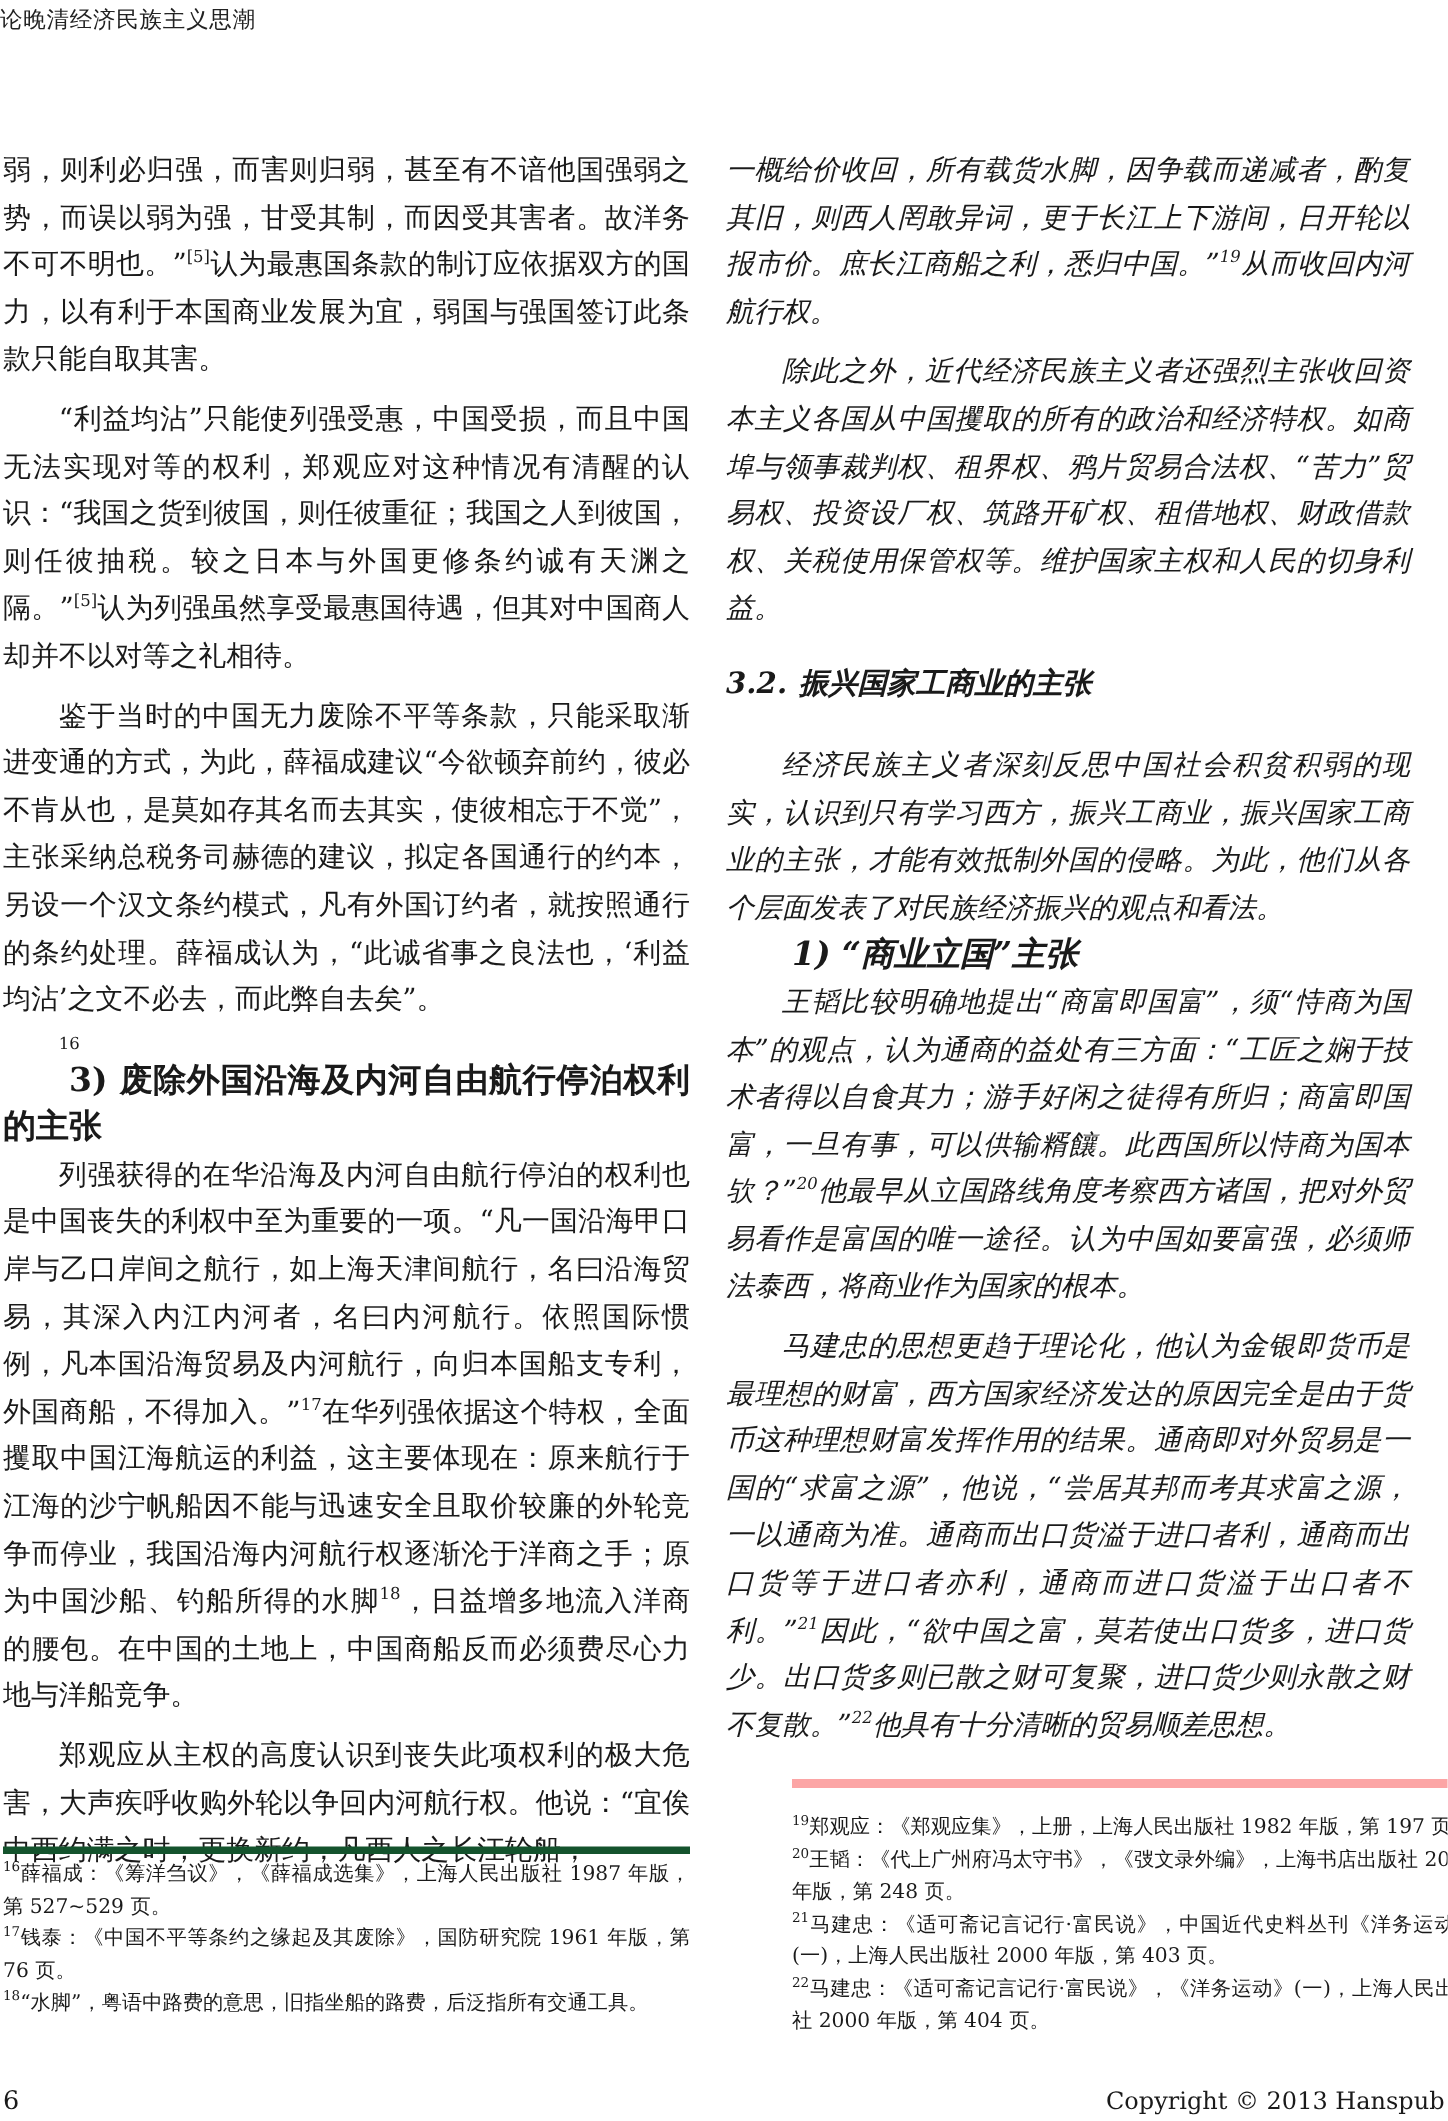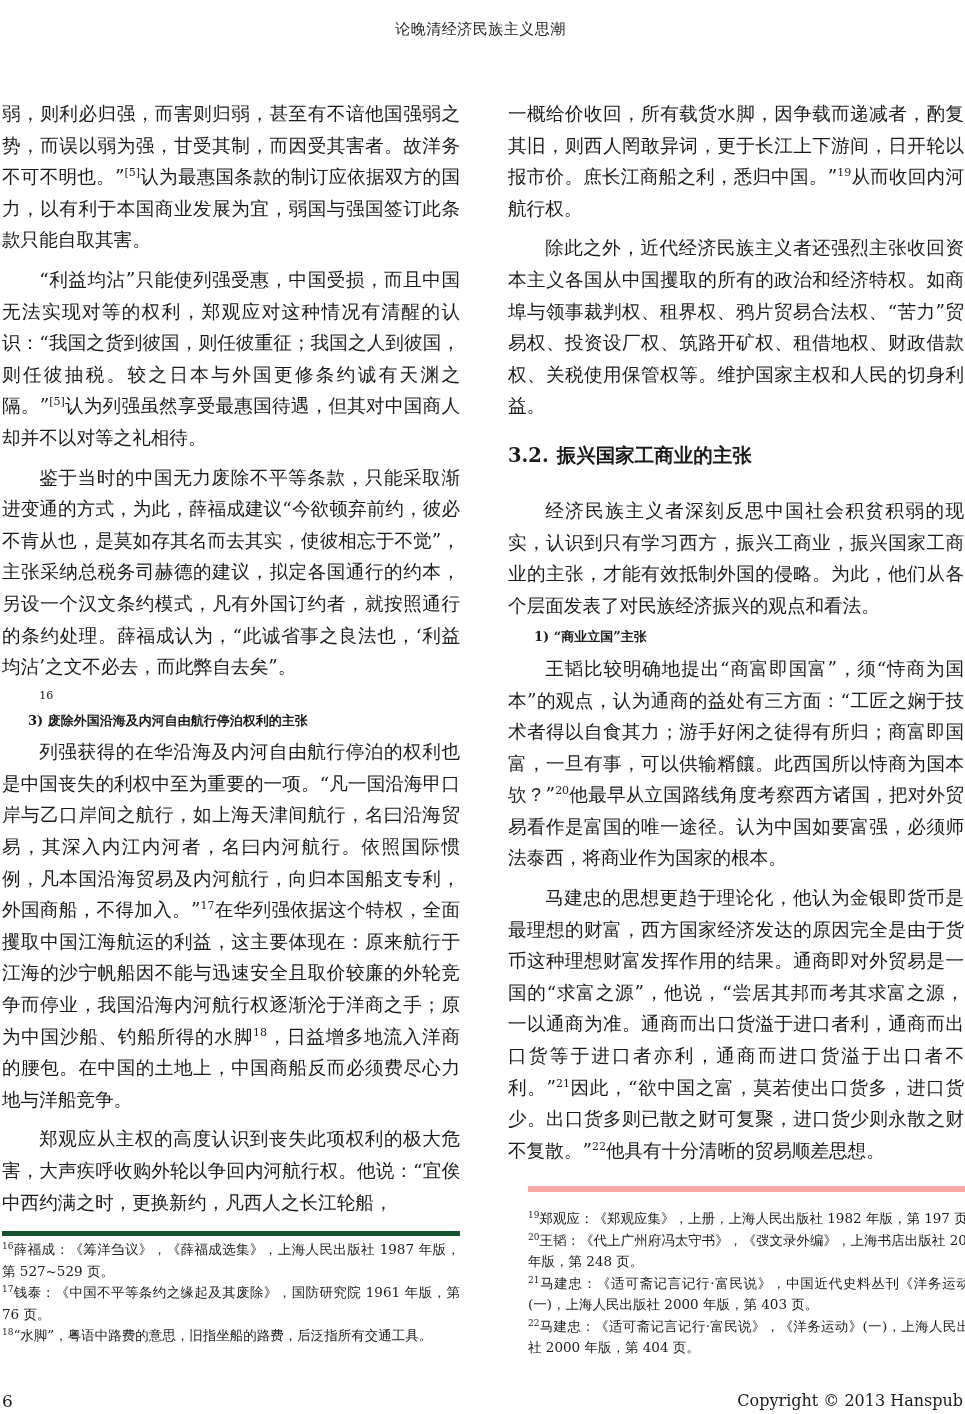--- a/index.html
+++ b/index.html
@@ -1,28 +1,28 @@
 <!DOCTYPE html>
 <html><head>
 <meta charset="utf-8">
 <style>
   html, body { margin:0; padding:0; background:#fff; }
   body { width:965px; height:1414px; position:relative; overflow:hidden;
          font-family:"DejaVu Serif","Liberation Serif",serif; color:#1a1a1a; }
-  .header { position:absolute; top:20px; left:0; width:961px; text-align:center;
+  .header { position:absolute; top:4px; left:0; width:961px; text-align:left;
             font-size:15px; letter-spacing:0.5px; color:#222; }
   .col { position:absolute; top:58px; font-size:18.6px; line-height:31.6px;
          text-align:justify; }
   .col.left { left:2px; width:458px; }
-  .col.right { left:508px; width:456px; }
+  .col.right { left:484px; width:456px;font-style:italic; }
   .col p { margin:0; text-indent:2em; }
   .col p.noind { text-indent:0;margin-top:40px; }
   .col p.gap { margin-top:8px; }
   sup { font-size:11px; line-height:0; vertical-align:super; }
-  .h3 { font-weight:bold; margin:12px 0 0 0; font-size:13px; line-height:31.6px; }
+  .h3 { font-weight:bold; margin:12px 0 0 0; font-size:22px; line-height:31.6px; }
   .h3.ind { text-indent:2em; }
   .h2 { font-weight:bold; font-size:19.5px; margin:18px 16px 24px 0; line-height:31px; }
   .h2 .num { margin-right:8px; }
   .fnblock { position:absolute; font-size:13.5px; line-height:21.5px; text-align:justify; }
   .fnblock.left { left:2px; width:458px; top:1231px; border-top:5px solid #14532d; padding-top:3px; }
   .fnblock.right { left:528px; width:456px; top:1186px; border-top:6px solid #fca5a5; padding-top:16px; }
   .fn sup { font-size:9px; }
   .page-num { position:absolute; left:2px; top:1391px; font-size:17px; }
   .copyright { position:absolute; right:2px; top:1391px; font-size:16px; }
   .trailing-ref { font-size:11px; line-height:18px; display:block; margin-top:4px; }

